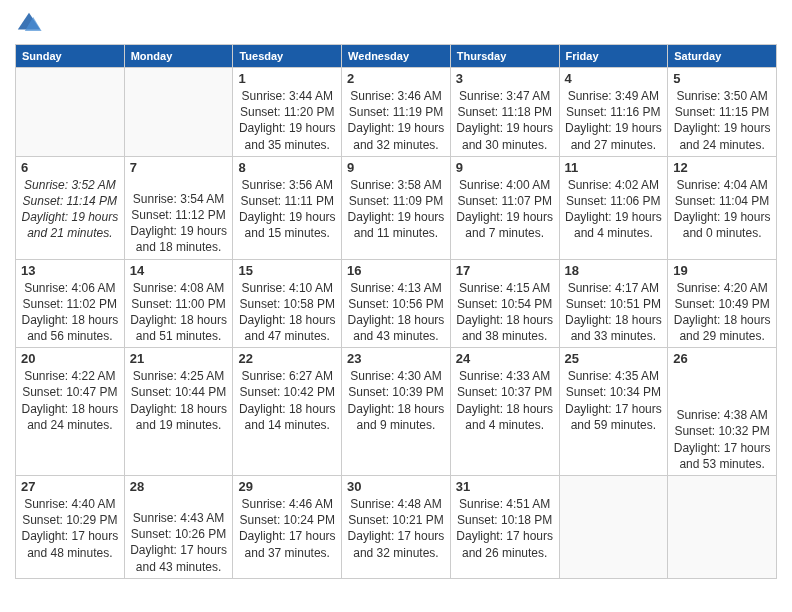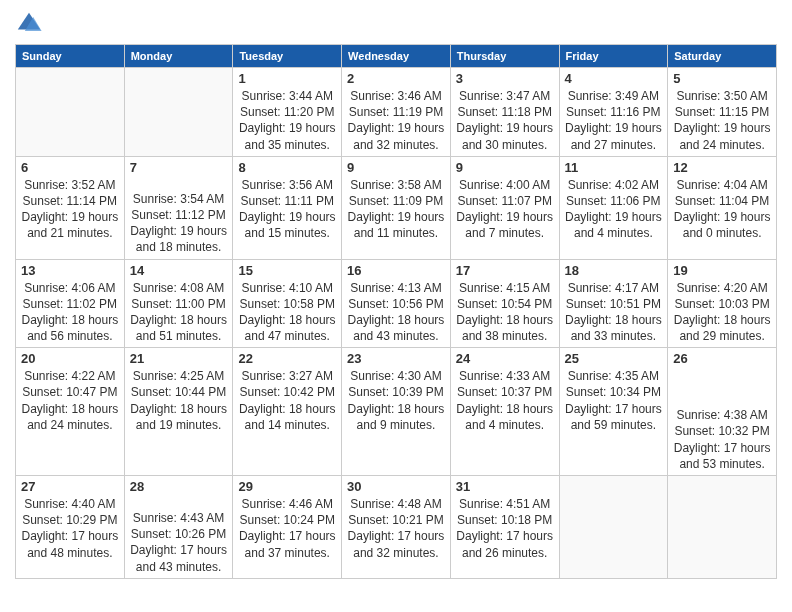--- a/index.html
+++ b/index.html
@@ -161,21 +161,21 @@
           <td>
             <div class="day-number">5</div>
             <div class="cell-info" style="white-space: pre-line;">Sunrise: 3:50 AM
 Sunset: 11:15 PM
 Daylight: 19 hours and 24 minutes.</div>
           </td>
         </tr>
         <tr>
           <td>
             <div class="day-number">6</div>
-            <div class="cell-info" style="white-space: pre-line;">Sunrise: 3:52 AM
+            <div class="cell-info" style="white-space: pre-line; font-style: italic;">Sunrise: 3:52 AM
 Sunset: 11:14 PM
 Daylight: 19 hours and 21 minutes.</div>
           </td>
           <td>
             <div class="day-number">7</div>
             <div class="cell-info" style="white-space: pre-line; margin-top: 16px;">Sunrise: 3:54 AM
 Sunset: 11:12 PM
 Daylight: 19 hours and 18 minutes.</div>
           </td>
           <td>
@@ -242,40 +242,40 @@
           </td>
           <td>
             <div class="day-number">18</div>
             <div class="cell-info" style="white-space: pre-line;">Sunrise: 4:17 AM
 Sunset: 10:51 PM
 Daylight: 18 hours and 33 minutes.</div>
           </td>
           <td>
             <div class="day-number">19</div>
             <div class="cell-info" style="white-space: pre-line;">Sunrise: 4:20 AM
-Sunset: 10:03 PM
+Sunset: 10:49 PM
 Daylight: 18 hours and 29 minutes.</div>
           </td>
         </tr>
         <tr>
           <td>
             <div class="day-number">20</div>
             <div class="cell-info" style="white-space: pre-line;">Sunrise: 4:22 AM
 Sunset: 10:47 PM
 Daylight: 18 hours and 24 minutes.</div>
           </td>
           <td>
             <div class="day-number">21</div>
             <div class="cell-info" style="white-space: pre-line;">Sunrise: 4:25 AM
 Sunset: 10:44 PM
 Daylight: 18 hours and 19 minutes.</div>
           </td>
           <td>
             <div class="day-number">22</div>
-            <div class="cell-info" style="white-space: pre-line;">Sunrise: 3:27 AM
+            <div class="cell-info" style="white-space: pre-line;">Sunrise: 6:27 AM
 Sunset: 10:42 PM
 Daylight: 18 hours and 14 minutes.</div>
           </td>
           <td>
             <div class="day-number">23</div>
             <div class="cell-info" style="white-space: pre-line;">Sunrise: 4:30 AM
 Sunset: 10:39 PM
 Daylight: 18 hours and 9 minutes.</div>
           </td>
           <td>

